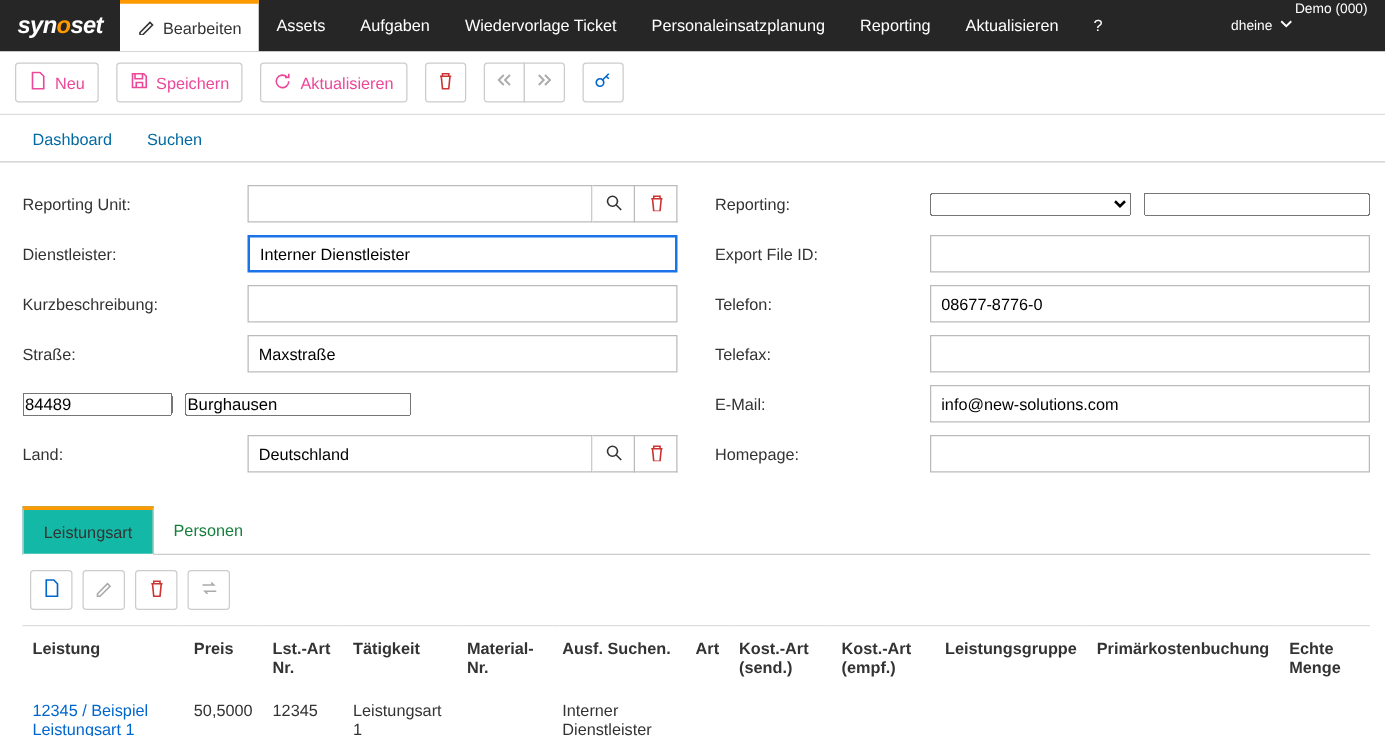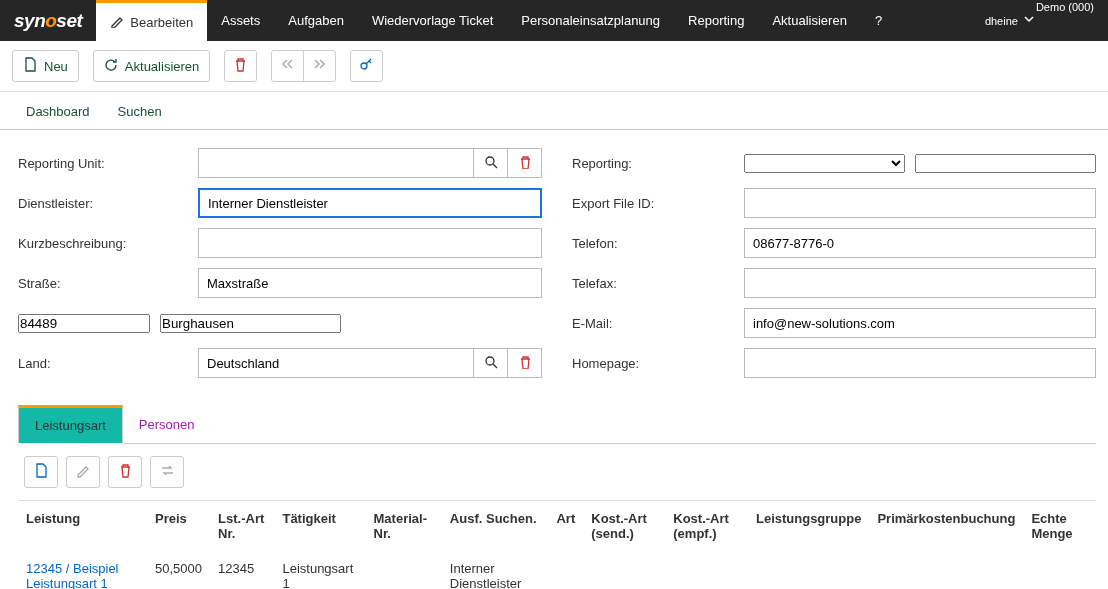--- a/index.html
+++ b/index.html
@@ -11,56 +11,56 @@
   .logo .o { color: #ff9900; }
   .nav-item { display: flex; align-items: center; padding: 0 14px; font-size: 13px; cursor: pointer; }
   .nav-item.active { background: #fff; color: #333; border-top: 3px solid #ff9900; }
   .nav-item.active .pencil { margin-right: 6px; }
   .nav-spacer { flex: 1; }
   .nav-user { display: flex; flex-direction: row; justify-content: center; padding: 0 14px 0 10px; font-size: 11px; line-height: 14px; }
   .nav-user .u1 { display:flex; align-items:center; gap:4px; }
   
   
   .toolbar { display: flex; align-items: center; gap: 14px; padding: 9px 12px; border-bottom: 1px solid #ddd; }
-  .tbtn { display: flex; align-items: center; gap: 6px; padding: 6px 10px; border: 1px solid #ccc; border-radius: 3px; background: #fff; cursor: pointer; color: #14532d; font-size: 13px; }
+  .tbtn { display: flex; align-items: center; gap: 6px; padding: 6px 10px; border: 1px solid #ccc; border-radius: 3px; background: #fff; cursor: pointer; color: #ec4899; font-size: 13px; }
   .tbtn.icon-only { padding: 6px 8px; color: #888; }
   .tbtn.red { color: #cc3333; }
   .nav-arrow-group { display:flex; gap:0; }
   .nav-arrow-group .tbtn { border-radius:0; margin-left:-1px; color:#aaa; }
   .nav-arrow-group .tbtn:first-child{ border-radius:3px 0 0 3px; margin-left:0;}
   .nav-arrow-group .tbtn:last-child{ border-radius:0 3px 3px 0;}
   
   
   .tabstrip { display: flex; align-items: flex-end; padding: 0 12px; border-bottom: 1px solid #ccc; height: 38px; }
-  .tab { padding: 10px 14px; color: #14532d; cursor: pointer; font-size: 13px; }
+  .tab { padding: 10px 14px; color: #0369a1; cursor: pointer; font-size: 13px; }
   .tab.active { border: 1px solid #ccc; border-bottom: 1px solid #fff; border-radius: 3px 3px 0 0; background: #fff; position: relative; top: 1px; color: #333; }
   .tab .close { margin-left: 8px; color: #888; cursor: pointer; }
   
   
   .form-area { display: flex; padding: 18px 12px 10px 18px; gap: 30px; }
   .col { flex: 1; }
   .row { display: flex; align-items: center; margin-bottom: 10px; min-height: 30px; }
   .lbl { width: 180px; color: #333; }
   .lbl.s { width: 172px; }
   .fld { flex: 1; display: flex; gap: 0; }
   .fld input, .fld select { height: 30px; border: 1px solid #bbb; padding: 0 8px; font-size: 13px; background:#fff; }
   .fld input { flex: 1; }
   .fld .inp-focus { border: 2px solid #1a73e8; outline: none; }
   .fld .icon-btn { width: 34px; height: 30px; border: 1px solid #bbb; border-left: none; display:flex; align-items:center; justify-content:center; cursor:pointer; background:#fff; }
   .fld .icon-btn.del { color:#cc3333; }
   .plzort { display:flex; gap:10px; flex:1; }
-  .plzort input:first-child { width: 132px; flex:none; }
+  .plzort input:first-child { width: 120px; flex:none; }
   .kont-group { display:flex; gap:10px; flex:1; }
   .kont-group select { flex:1; }
   .kont-group input { flex:1; }
   
   
   .subtab-wrap { border-top: 0; margin: 6px 12px 0 18px; }
   .subtabstrip { display:flex; border-bottom:1px solid #ccc; }
-  .subtab { padding: 10px 16px; color:#a21caf; cursor:pointer; border-top:3px solid transparent; }
+  .subtab { padding: 10px 16px; color:#15803d; cursor:pointer; border-top:3px solid transparent; }
   .subtab.active { border:1px solid #ccc; border-top:3px solid #ff9900; border-bottom:1px solid #fff; background:#14b8a6; position:relative; top:1px; color:#333; }
   
   .subtoolbar { display:flex; gap:8px; padding:12px 6px; }
   .sbtn { width:34px; height:32px; border:1px solid #ccc; border-radius:3px; display:flex; align-items:center; justify-content:center; background:#fff; cursor:pointer; }
   .sbtn.blue { color:#0066cc; }
   .sbtn.gray { color:#aaa; }
   .sbtn.red { color:#cc3333; }
   
   
   table.data { width:100%; border-collapse:collapse; }
@@ -160,20 +160,26 @@
     <div>Demo (000)</div>
   </div>
 </div>
 
 <div class="toolbar">
   <button class="tbtn">
     <span><svg>
           <use href="#i-file"></use>
         </svg></span>
     <span>Neu</span>
+  </button>
+  <button class="tbtn">
+    <span><svg>
+          <use href="#i-save"></use>
+        </svg></span>
+    <span>Speichern</span>
   </button>
   <button class="tbtn">
     <span><svg>
           <use href="#i-refresh"></use>
         </svg></span>
     <span>Aktualisieren</span>
   </button>
   <button class="tbtn icon-only red">
     <span><svg>
           <use href="#i-trash"></use>

